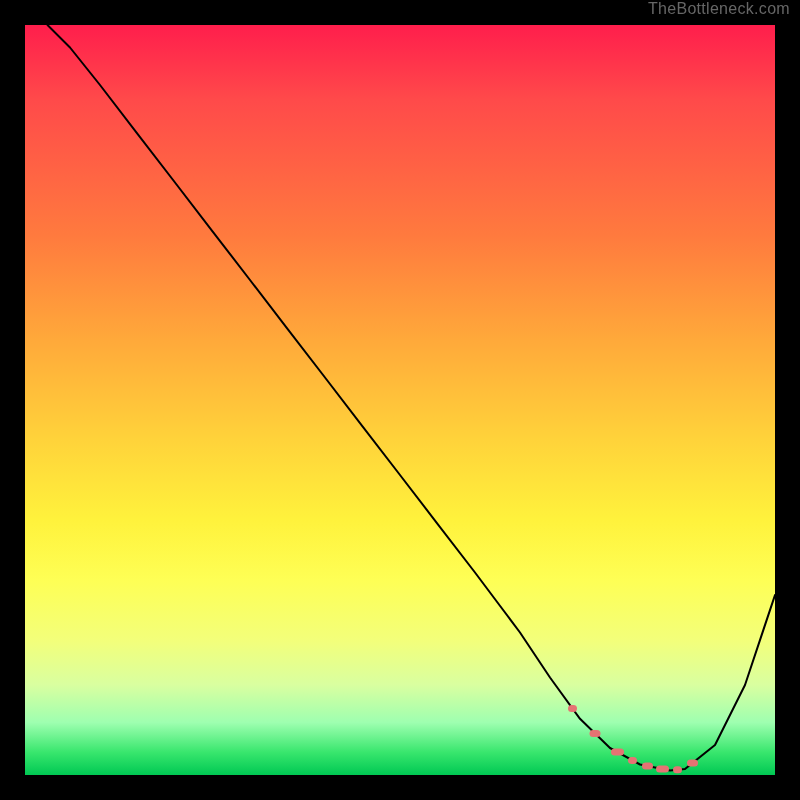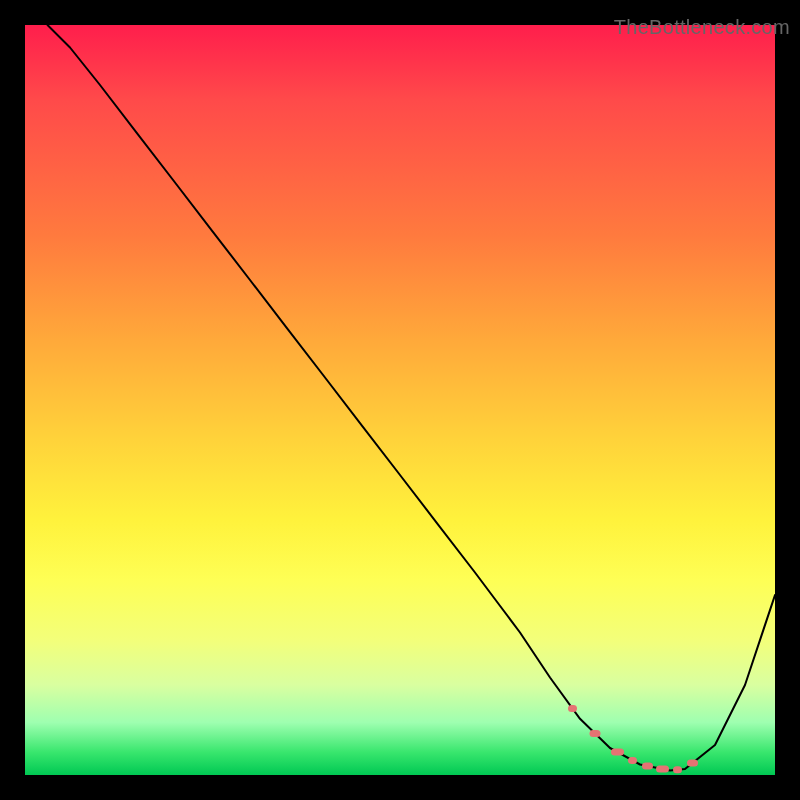--- a/index.html
+++ b/index.html
@@ -56,24 +56,24 @@
     stroke-width: 2;
     stroke-linejoin: round;
     stroke-linecap: round;
   }
   .optimal-marker {
     fill: #e57373;
     stroke: none;
   }
   .watermark {
     position: absolute;
-    top: 16px;
+    top: 0;
     right: 10px;
     color: #666666;
-    font-size: 20px;
+    font-size: 16px;
     font-weight: 500;
     letter-spacing: 0.3px;
     user-select: none;
     margin-left: 28px;
   }
 </style>
 </head>
 <body>
 
 <div class="plot-frame">

